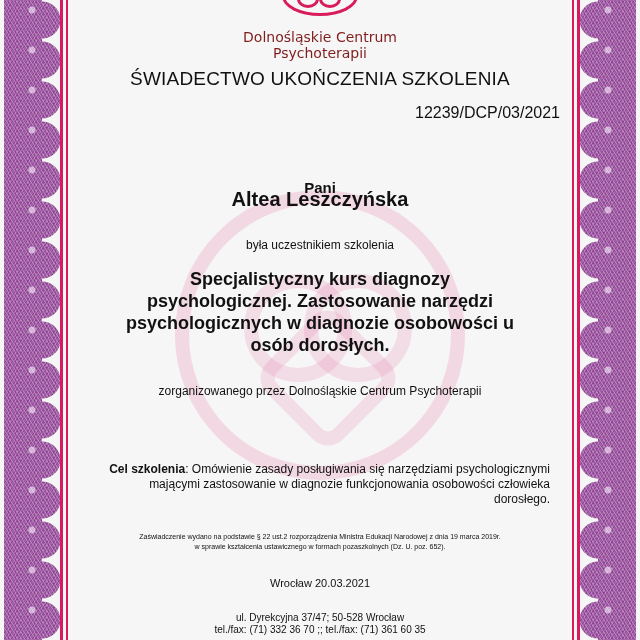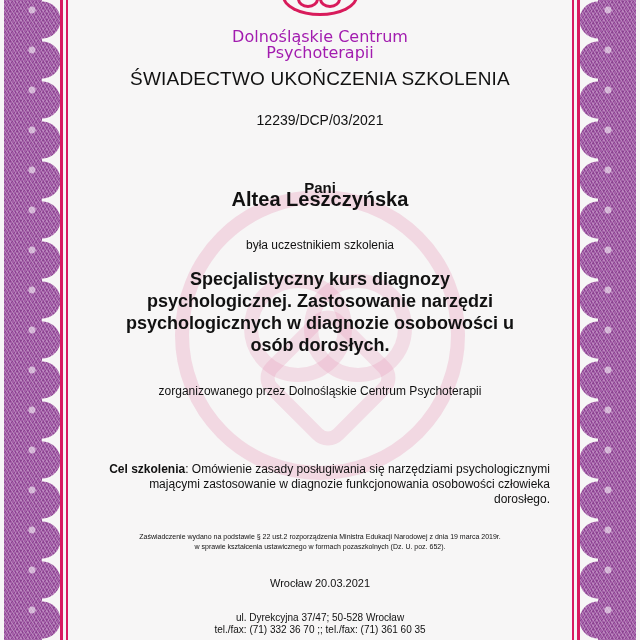--- a/index.html
+++ b/index.html
@@ -58,26 +58,26 @@
     }
     .logo-inner {
       position: absolute; left: 295px; top: -10px; width: 50px; height: 20px;
     }
     .logo-inner span {
       position: absolute; top: 0; width: 22px; height: 18px;
       border: 3px solid #d81b5b; border-radius: 50%; box-sizing: border-box;
     }
     .logo-name {
       position: absolute; left: 0; right: 0; top: 29px;
-      font-family: "DejaVu Sans", sans-serif; font-size: 16px; color: #a21caf;
+      font-family: "DejaVu Sans", sans-serif; font-size: 14px; color: #7f1d1d;
       line-height: 16px; text-align: center;
     }
     .t { position: absolute; left: 0; right: 0; text-align: center; }
     .title { top: 68px; font-size: 19px; font-weight: normal; letter-spacing: 0.2px; }
-    .number { top: 112px; font-size: 14px; }
+    .number { top: 104px; font-size: 16px; text-align: right; }
     .pani { top: 146px; font-size: 15px; font-weight: bold; margin-top: 33px; }
     .person { top: 188px; font-size: 20px; font-weight: bold; }
     .byla { top: 230px; font-size: 12px; margin-top: 8px; }
     .course { top: 268px; font-size: 18px; font-weight: bold; line-height: 22px; left: 40px; right: 40px; }
     .organizer { top: 384px; font-size: 12px; }
     .term { top: 416px; font-size: 12px; }
     .goal {
       position: absolute; top: 462px; left: 10px; right: 10px; text-align: right;
       font-size: 12px; line-height: 15px;
     }

